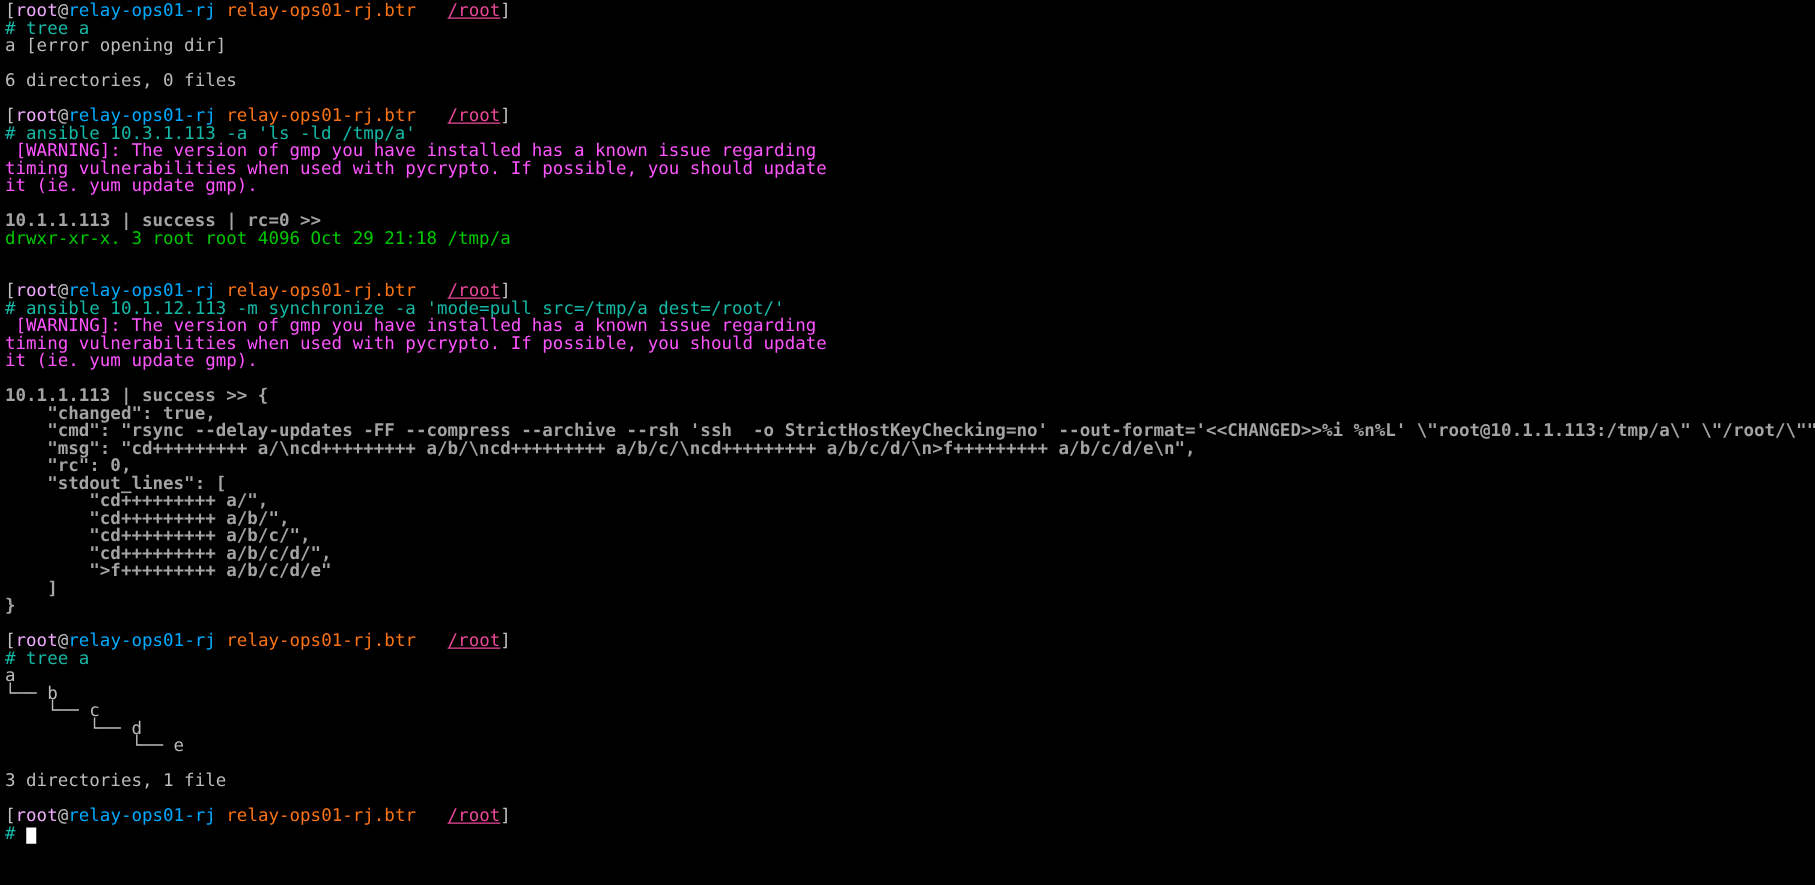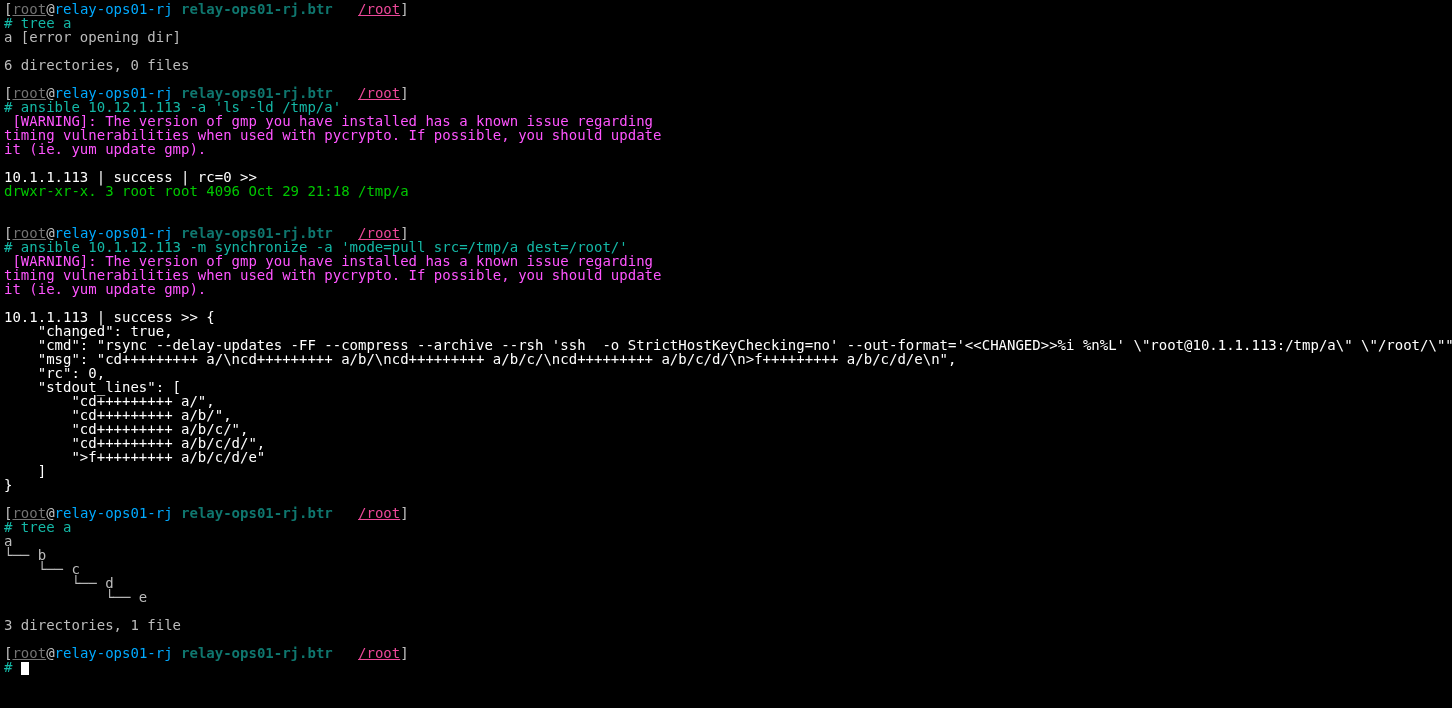--- a/index.html
+++ b/index.html
@@ -11,50 +11,50 @@
     font-size: 14px;
     line-height: 14px;
     width: 1452px;
     height: 708px;
     overflow: hidden;
   }
   #terminal {
     padding: 2px 4px;
     white-space: pre;
   }
-  .user    { color: #737373; text-decoration: underline; }
+  .user    { color: #f0abfc; }
   .at      { color: #c0c0c0; }
   .host    { color: #00aaff; }
-  .fqdn    { color: #0f766e; font-weight: bold; }
+  .fqdn    { color: #f97316; }
   .cwd     { color: #ec4899; text-decoration: underline; }
   .cmd     { color: #14b8a6; }
   .warn    { color: #ff55ff; }
   .out-grey{ color: #bbbbbb; }
-  .out-cyan{ color: #ffffff; }
+  .out-cyan{ color: #a3a3a3; font-weight: bold; }
   .out-grn { color: #00c800; }
   .cursor  {
     display: inline-block;
     width: 8px; height: 13px;
     background: #ffffff;
     vertical-align: text-bottom;
   }
   
   [data-multiline] { white-space: pre; }
 </style>
 </head>
 <body>
 
 <div id="terminal"><span class="at">[</span><span class="user">root</span><span class="at">@</span><span class="host">relay-ops01-rj</span><span class="at"> </span><span class="fqdn">relay-ops01-rj.btr</span><span class="at">   </span><span class="cwd">/root</span><span class="at">]</span>
 <span class="cmd"><span># </span><span>tree a</span></span>
 <span class="out-grey" data-multiline="">a [error opening dir]
 
 6 directories, 0 files
 </span>
 <span class="at">[</span><span class="user">root</span><span class="at">@</span><span class="host">relay-ops01-rj</span><span class="at"> </span><span class="fqdn">relay-ops01-rj.btr</span><span class="at">   </span><span class="cwd">/root</span><span class="at">]</span>
-<span class="cmd"><span># </span><span>ansible 10.12.1.113 -a 'ls -ld /tmp/a'</span></span>
+<span class="cmd"><span># </span><span>ansible 10.3.1.113 -a 'ls -ld /tmp/a'</span></span>
 <span class="warn" data-multiline=""> [WARNING]: The version of gmp you have installed has a known issue regarding
 timing vulnerabilities when used with pycrypto. If possible, you should update
 it (ie. yum update gmp).
 </span>
 <span class="out-cyan">10.1.1.113 | success | rc=0 &gt;&gt;</span>
 <span class="out-grn">drwxr-xr-x. 3 root root 4096 Oct 29 21:18 /tmp/a</span>
 
 
 <span class="at">[</span><span class="user">root</span><span class="at">@</span><span class="host">relay-ops01-rj</span><span class="at"> </span><span class="fqdn">relay-ops01-rj.btr</span><span class="at">   </span><span class="cwd">/root</span><span class="at">]</span>
 <span class="cmd"><span># </span><span>ansible 10.1.12.113 -m synchronize -a 'mode=pull src=/tmp/a dest=/root/'</span></span>

